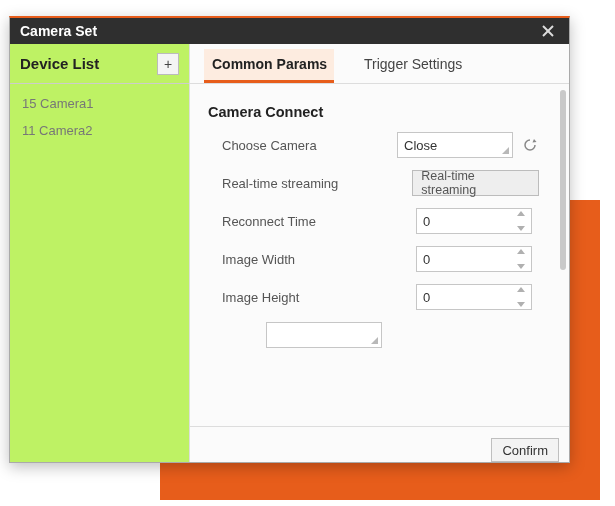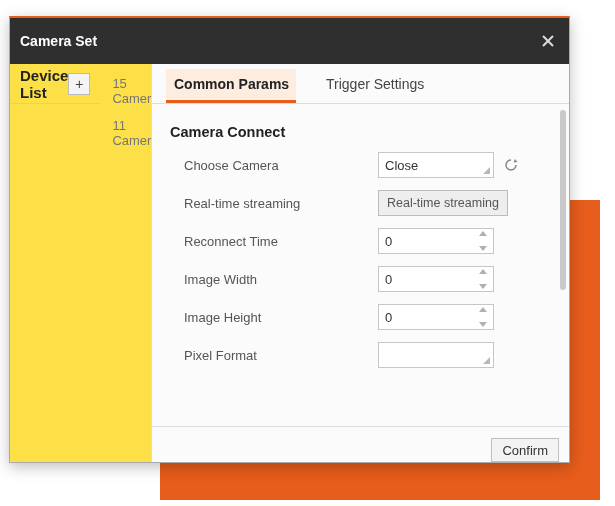--- a/index.html
+++ b/index.html
@@ -30,21 +30,21 @@
     background: #ffffff;
     border: 1px solid #aaa;
     border-top: 2px solid #e75d1b;
     box-shadow: 0 4px 14px rgba(0,0,0,0.25);
     display: flex;
     flex-direction: column;
     font-size: 13px;
     color: #333;
   }
   .titlebar {
-    height: 46px;
+    height: 26px;
     background: #2f2f2f;
     color: #fff;
     display: flex;
     align-items: center;
     padding: 0 10px;
     flex-shrink: 0;
   }
   .titlebar-title {
     flex: 1;
     font-size: 14px;
@@ -61,25 +61,25 @@
   }
   .titlebar-close svg { width: 14px; height: 14px; }
   .body {
     flex: 1;
     display: flex;
     background: #f5f5f5;
     min-height: 0;
   }
   
   .sidebar {
-    width: 142px;
-    background: #fde047;
+    width: 180px;
+    background: #bef264;
     border-right: 1px solid #ddd;
     display: flex;
-    flex-direction: row;
+    flex-direction: column;
   }
   .sidebar-header {
     height: 40px;
     display: flex;
     align-items: center;
     padding: 0 10px;
     border-bottom: 1px solid #ccc;
   }
   .sidebar-header-title {
     flex: 1;
@@ -385,21 +385,20 @@
                 <span class="val">0</span>
                 <div class="spins">
                   <div class="arrow-up"></div>
                   <div class="arrow-down"></div>
                 </div>
               </div>
             </div>
           </div>
 
           <div class="row">
-            <div class="row-label">Pixel Format</div>
             <div class="row-ctrl">
               <div class="ctrl-empty"></div>
             </div>
           </div>
 
 
         </div>
         <div class="scrollbar"></div>
       </div>
 

